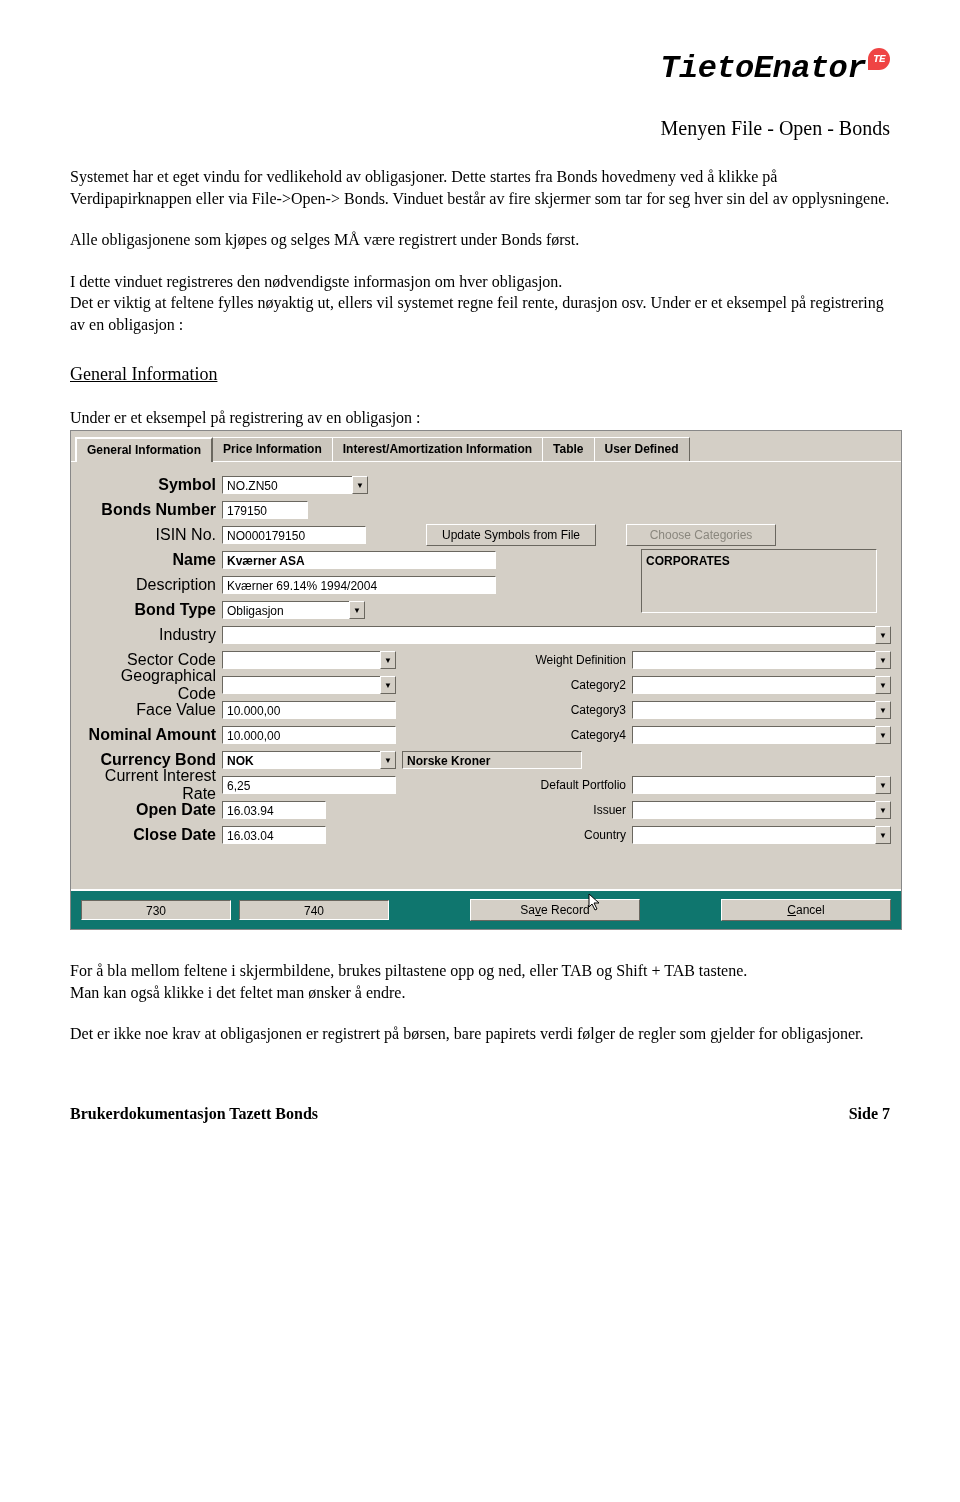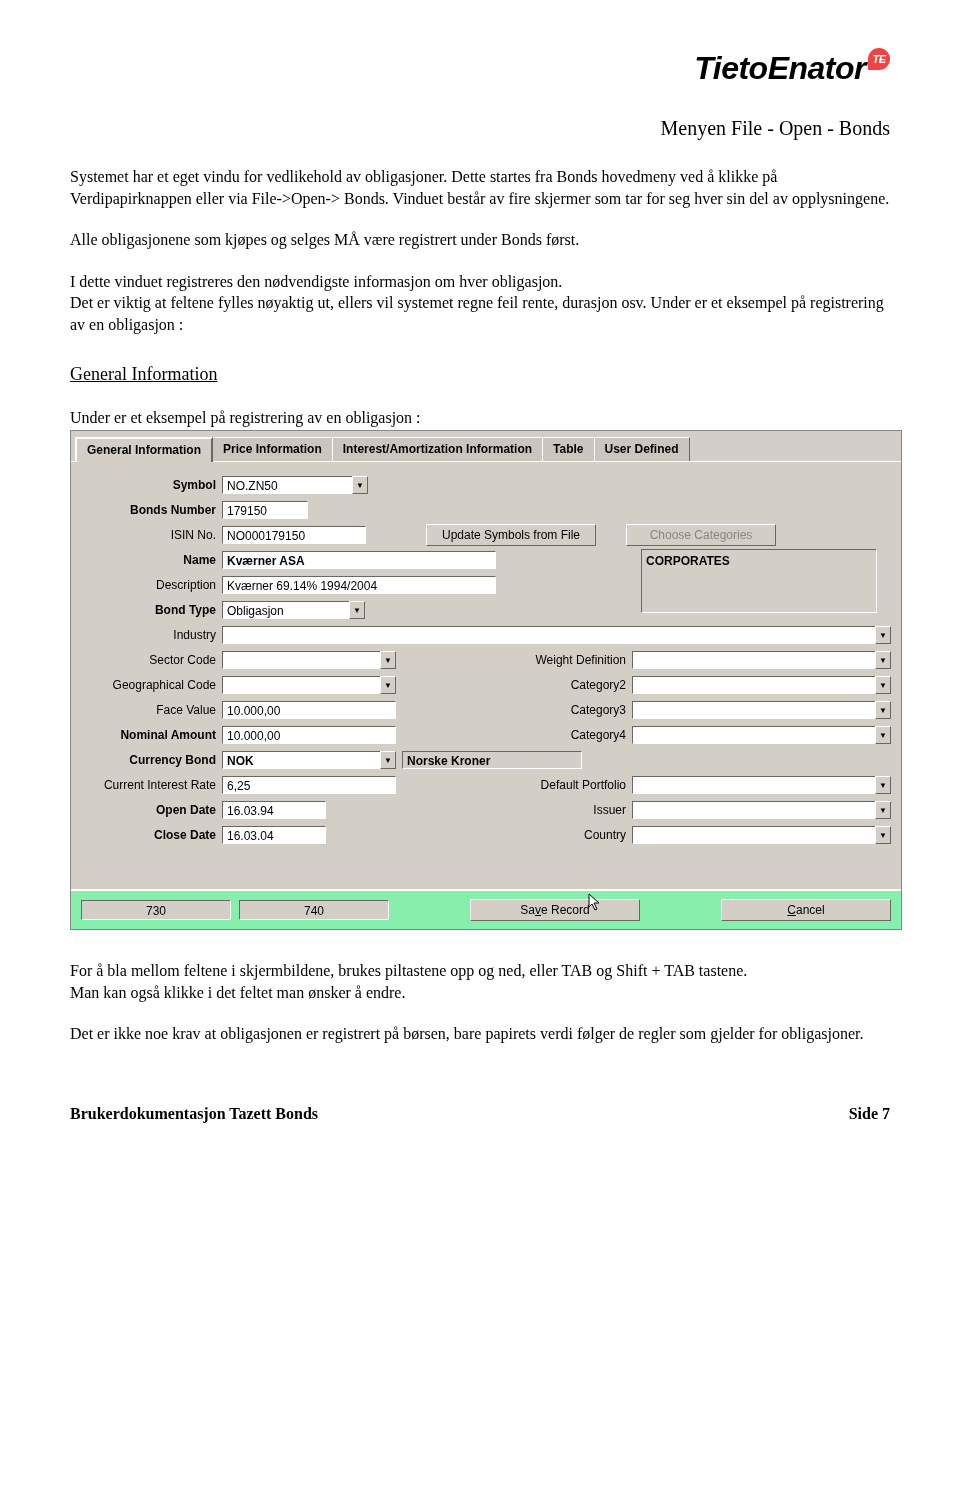--- a/index.html
+++ b/index.html
@@ -12,21 +12,21 @@
   }
   .page {
     padding: 50px 70px 30px 70px;
     box-sizing: border-box;
   }
   .logo {
     text-align: right;
     margin-bottom: 30px;
   }
   .logo-text {
-    font-family: Liberation Sans, sans-serif;
+    font-family: Liberation Mono, monospace;
     font-weight: 900;
     font-size: 32px;
     font-style: italic;
     letter-spacing: -0.5px;
     display: inline-flex;
     align-items: flex-start;
   }
   .logo-badge {
     background: #ef4444;
     color: #fff;
@@ -108,21 +108,21 @@
   .form-row {
     display: flex;
     align-items: center;
     margin-bottom: 3px;
     height: 22px;
   }
   .flabel {
     width: 135px;
     text-align: right;
     padding-right: 6px;
-    font-size: 12px;
+    font-size: 16px;
   }
   .flabel.bold { font-weight: bold; }
   .finput {
     background: #fff;
     border-top: 1px solid #6a675f;
     border-left: 1px solid #6a675f;
     border-right: 1px solid #fff;
     border-bottom: 1px solid #fff;
     height: 18px;
     line-height: 18px;
@@ -173,21 +173,21 @@
     text-align: right;
     padding-right: 6px;
     font-size: 12px;
   }
   .bottom-bar {
     border-top: 2px solid #fff;
     padding: 8px 10px;
     display: flex;
     align-items: center;
     gap: 8px;
-    background: #86efac;
+    background: #0f766e;
   }
   .sunken-cell {
     border-top: 1px solid #6a675f;
     border-left: 1px solid #6a675f;
     border-right: 1px solid #fff;
     border-bottom: 1px solid #fff;
     background: #d4cfc6;
     height: 20px;
     line-height: 20px;
     text-align: center;

